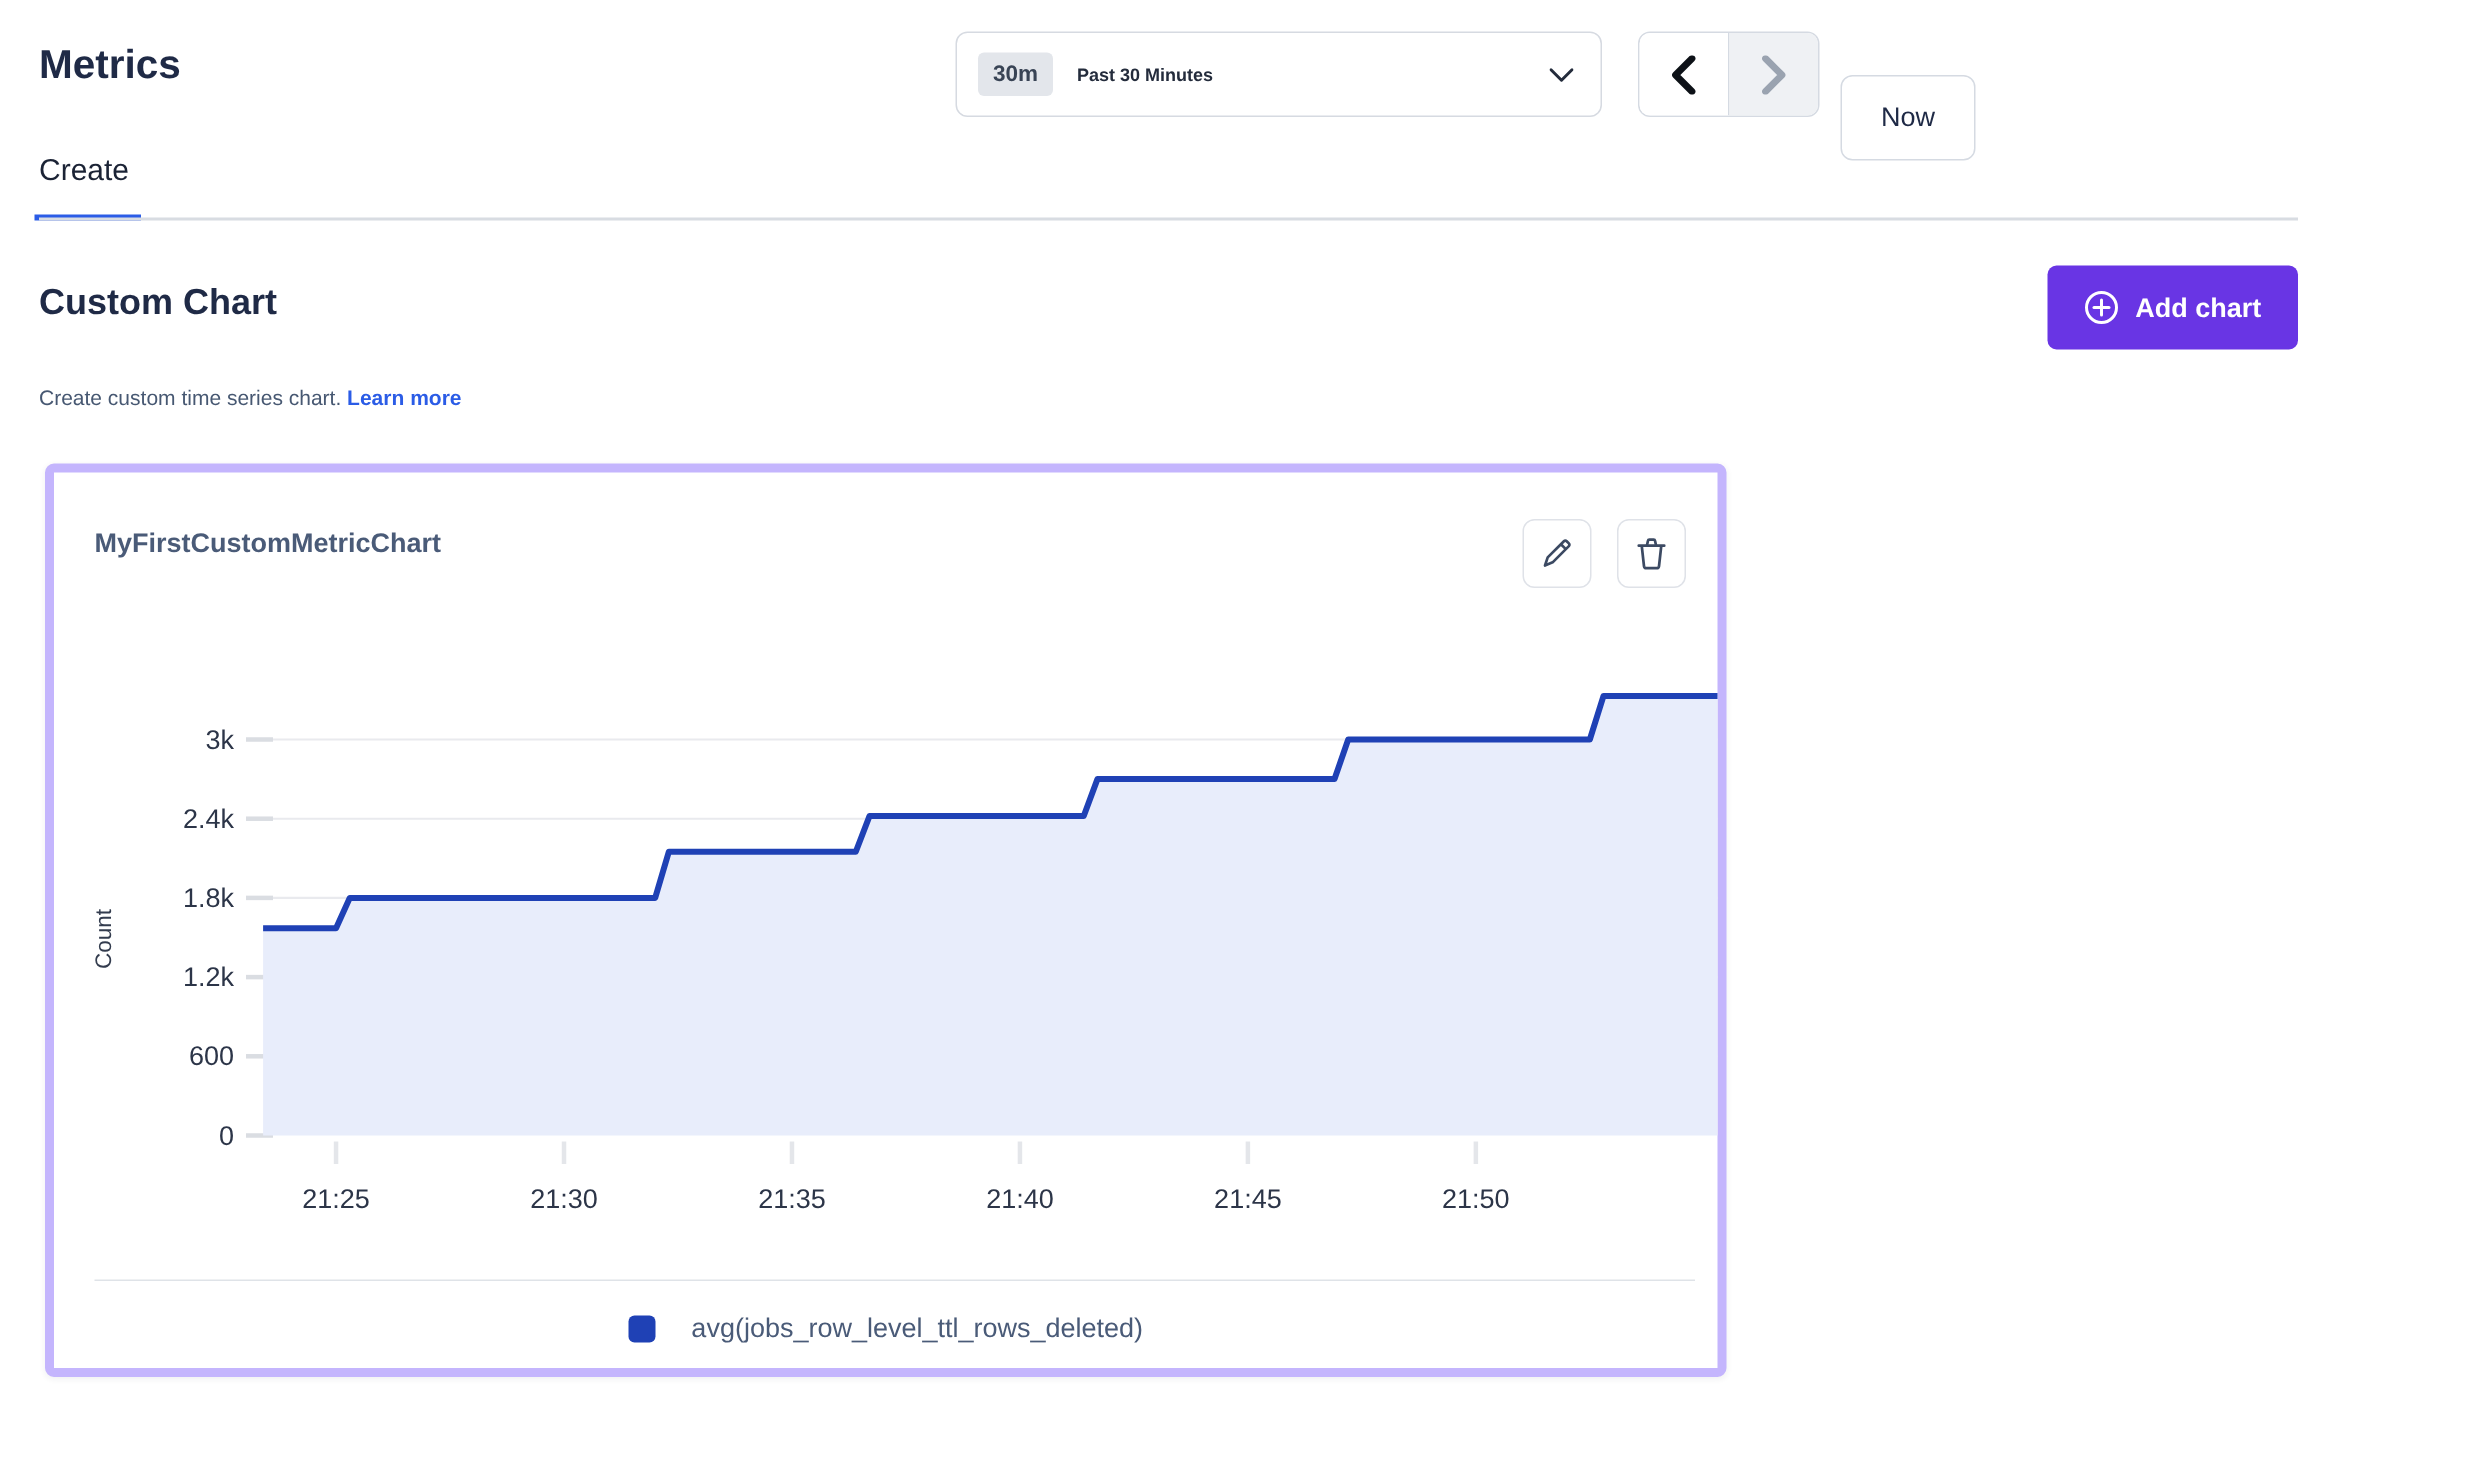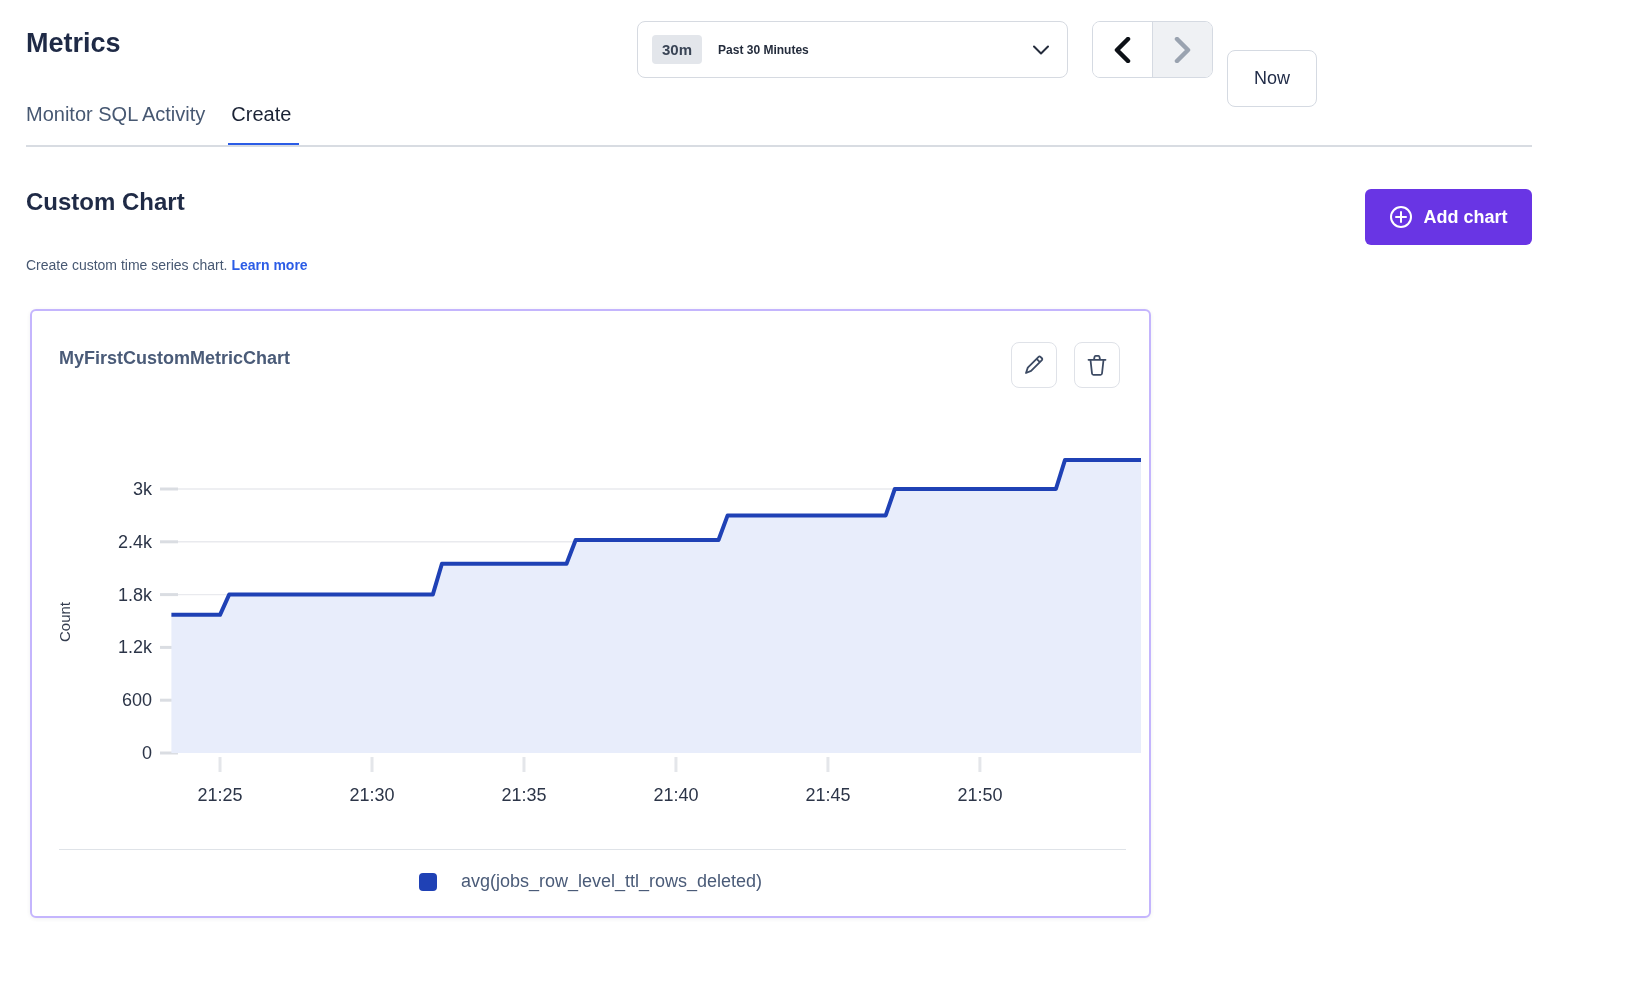--- a/index.html
+++ b/index.html
@@ -37,25 +37,25 @@
   .tabs-rule { position:absolute; left:26px; top:145px; width:1506px; height:2px; background:#d8dce2; }
 
   
   .section-title { position:absolute; left:26px; top:188px; font-size:24px; font-weight:700; color:#1f2a46; }
   .section-sub { position:absolute; left:26px; top:243px; font-size:14px; color:#475872;margin-top:14px; }
   .learn-more { color:#2b5ce6; font-weight:700; text-decoration:none; cursor:pointer; }
 
   .add-chart-btn { position:absolute; left:1365px; top:177px; width:167px; height:56px;
     background:#6935e4; border:none; border-radius:6px; color:#fff; font-size:18px; font-weight:700;
     display:flex; align-items:center; justify-content:center; gap:10px; cursor:pointer;
-    font-family:"Liberation Sans", sans-serif;margin-top:12px; }
+    font-family:"Liberation Sans", sans-serif; }
 
   
   .card { position:absolute; left:30px; top:309px; width:1121px; height:609px;
-    background:#fff; border:2px solid #c4b5fd; border-radius:6px;
+    background:#fff; border:6px solid #c4b5fd; border-radius:6px;
     box-shadow:0 1px 4px rgba(28,36,56,.07); }
   .card-title { position:absolute; left:27px; top:37px; font-size:18px; font-weight:700; color:#4a5b78; }
   .icon-btn { position:absolute; top:31px; width:46px; height:46px; background:#fff;
     border:1px solid #dfe2e8; border-radius:8px; display:flex; align-items:center; justify-content:center; cursor:pointer; }
   .icon-btn.edit { left:979px; }
   .icon-btn.delete { left:1042px; }
 
   .chart-svg { position:absolute; left:20px; top:111px; }
 
   .card-sep { position:absolute; left:27px; top:538px; width:1067px; height:1px; background:#dfe3e8; }
@@ -87,21 +87,20 @@
     <button class="arrow-btn next">
       <svg width="17" height="26" viewBox="0 0 17 26">
         <polyline points="3,2 14,13 3,24" fill="none" stroke="#9aa3b0" stroke-width="4.5" stroke-linecap="round" stroke-linejoin="round"></polyline>
       </svg>
     </button>
   </div>
 
   <button class="now-btn">Now</button>
 
   <div class="tabs">
-    <div class="tab">Monitor SQL Activity</div>
     <div class="tab active">Create</div>
   </div>
   <div class="tabs-rule"></div>
 
   <div class="section-title">Custom Chart</div>
   <div class="section-sub">
     <span>Create custom time series chart.</span>
     <a class="learn-more">Learn more</a>
   </div>
 

